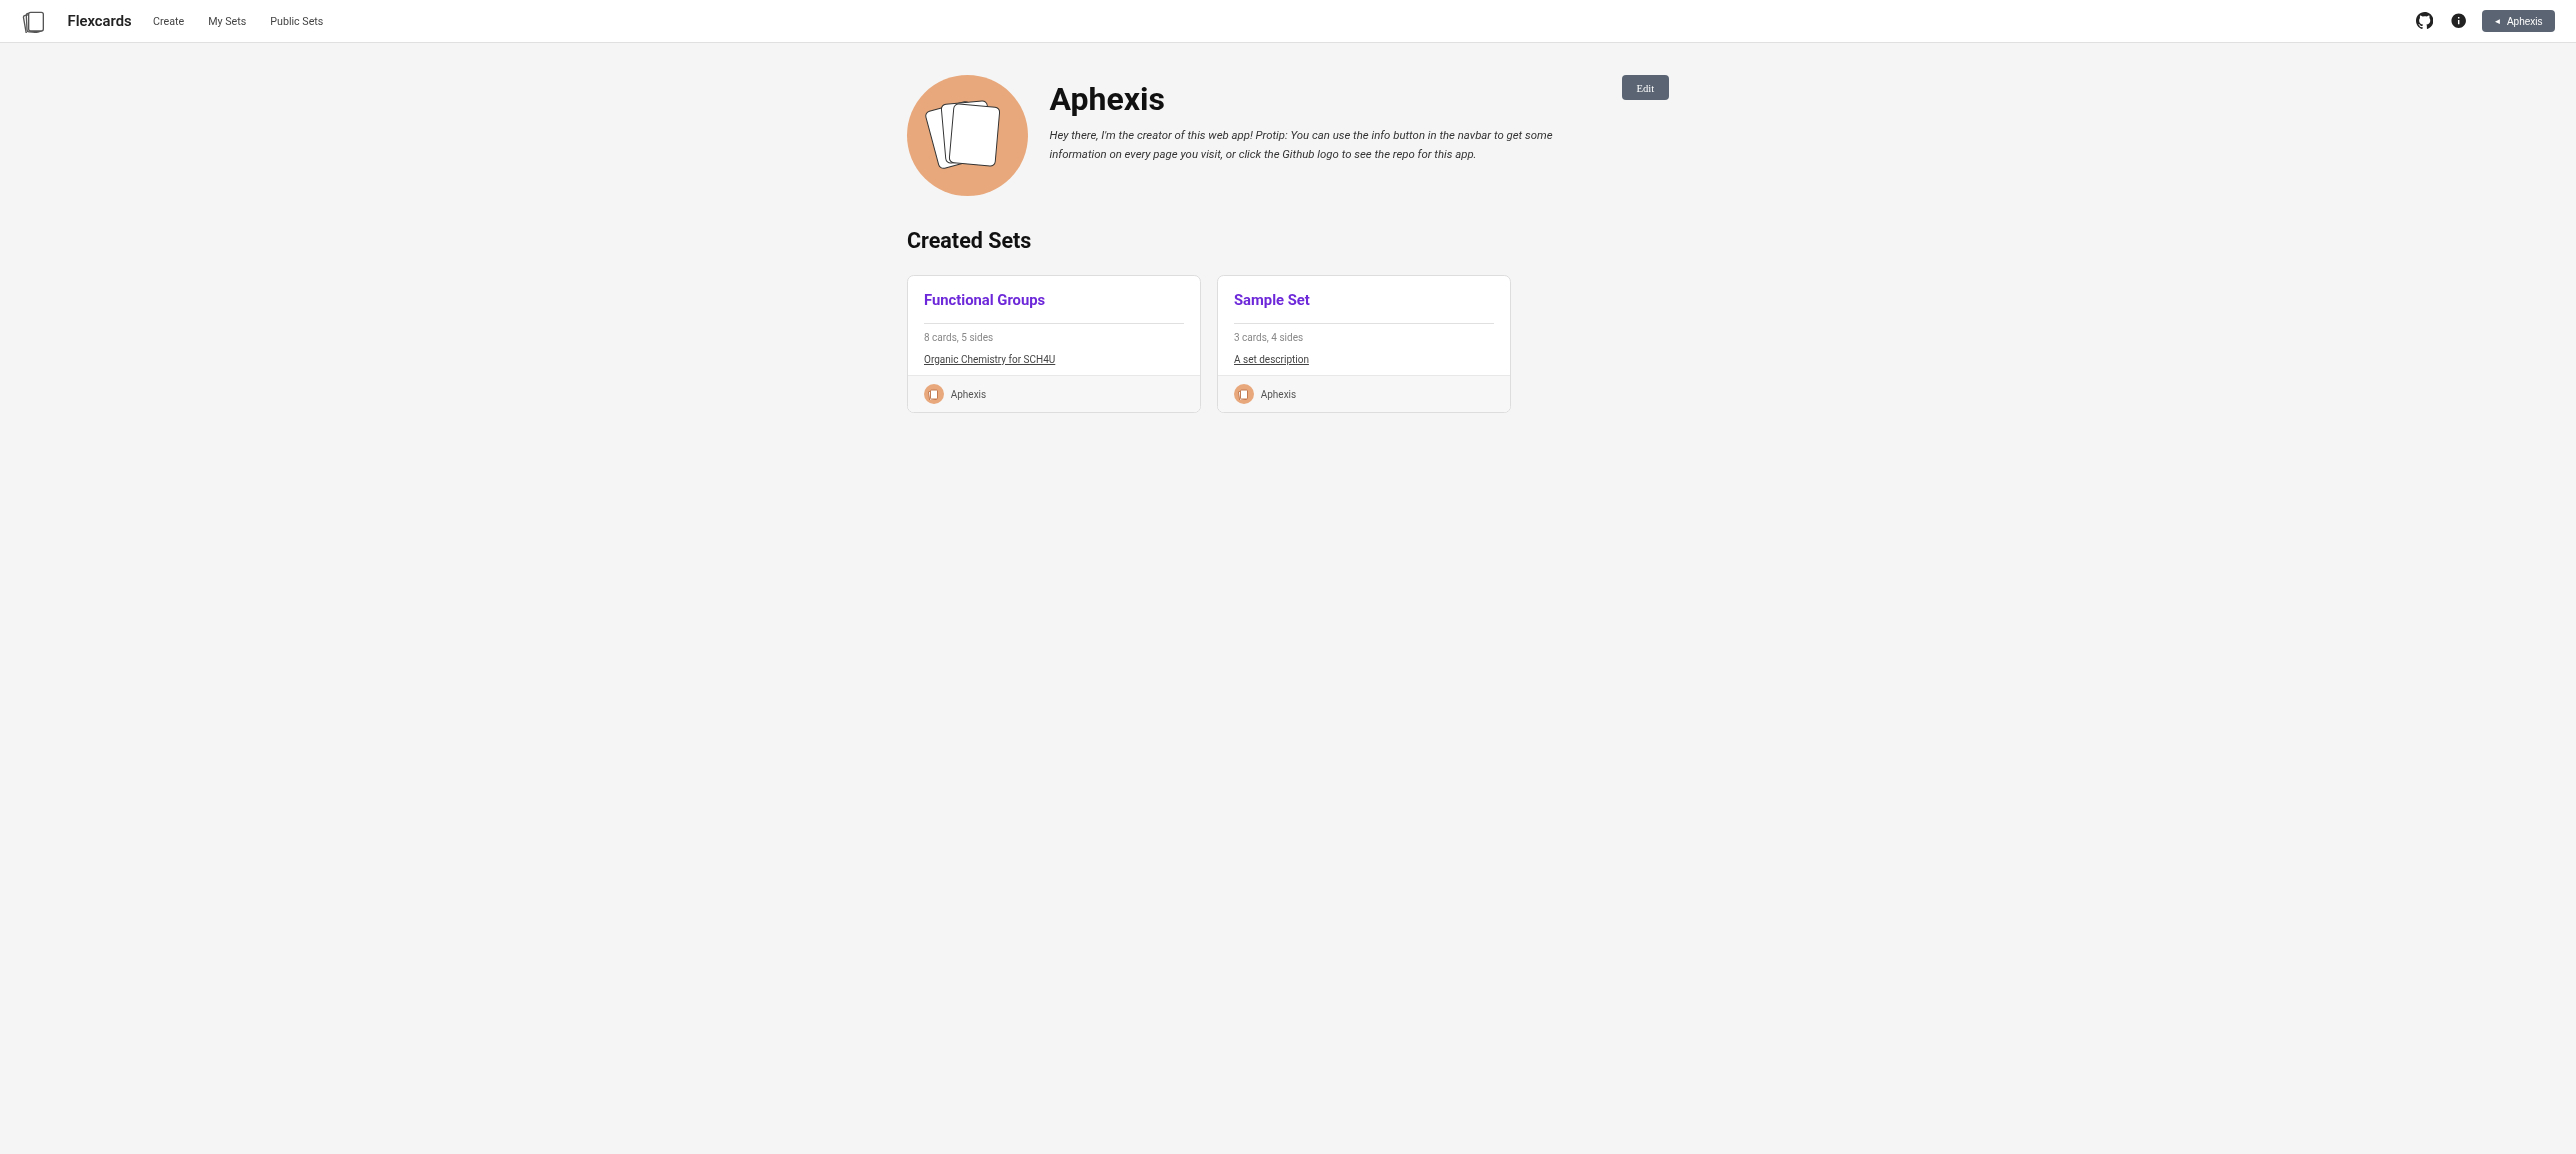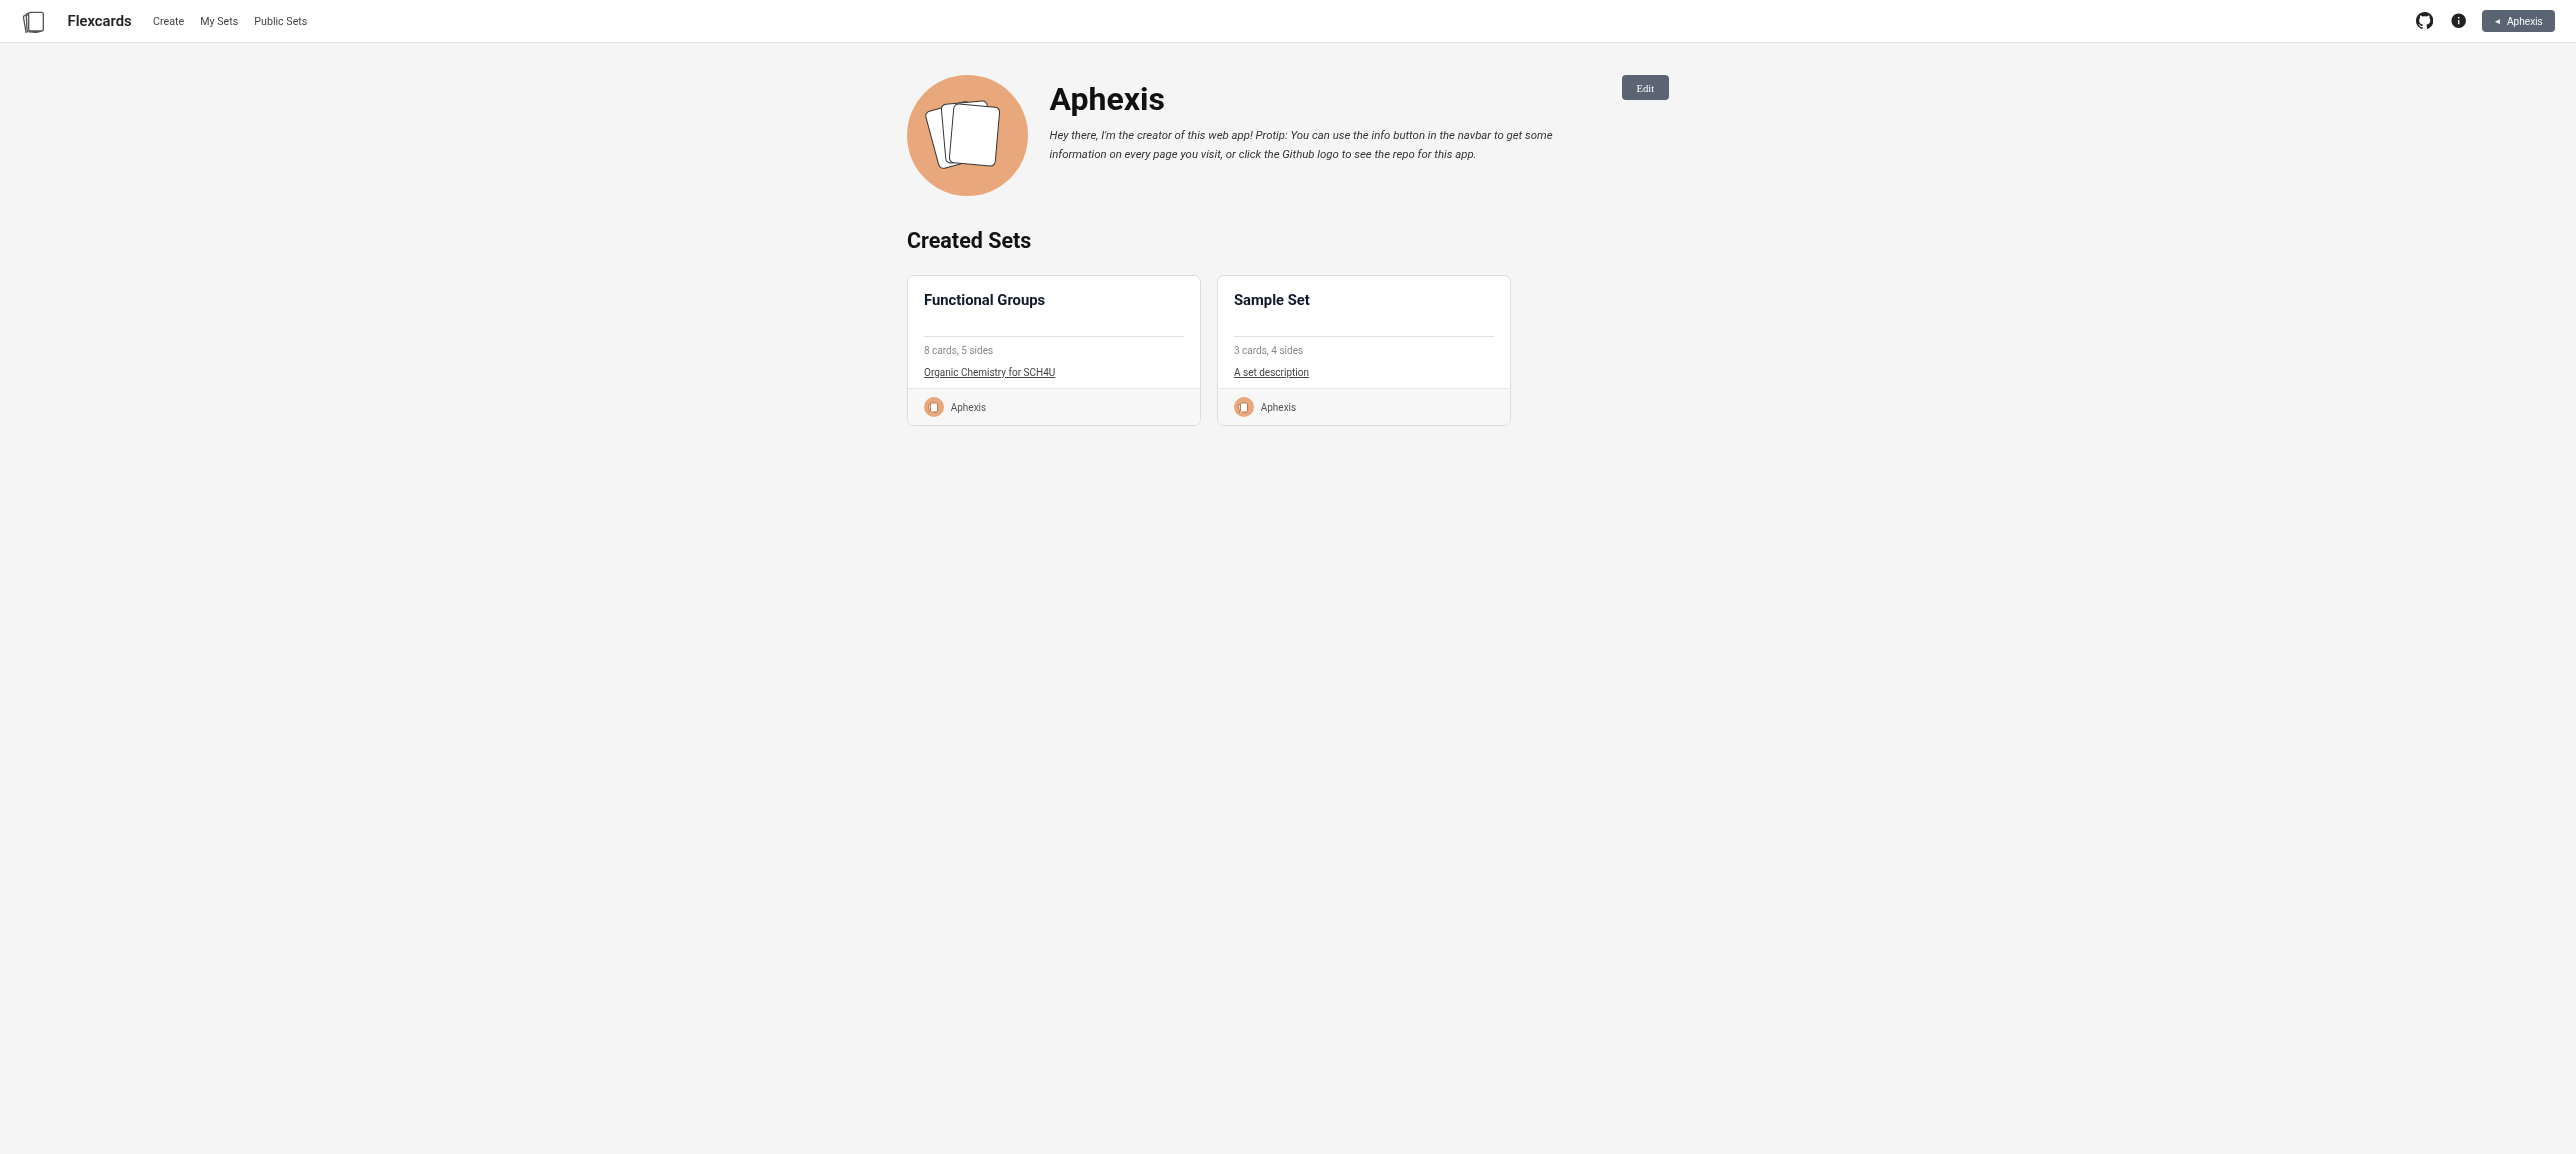--- a/index.html
+++ b/index.html
@@ -30,21 +30,21 @@
       color: #222;
       text-decoration: none;
       margin-right: 21.5px;
     }
     .brand-icon {
       width: 24px;
       height: 24px;
     }
     .navbar-links {
       display: flex;
-      gap: 16px;
+      gap: 24px;
       flex: 1;
     }
     .navbar-link {
       font-size: 10.7px;
       color: #444;
       text-decoration: none;
       cursor: pointer;
     }
     .navbar-right {
       display: flex;
@@ -185,22 +185,22 @@
       overflow: hidden;
       cursor: pointer;
       transition: box-shadow 0.2s;
     }
     .set-card-body {
       padding: 14.8px 16px 10.7px;
     }
     .set-card-title {
       font-size: 14.8px;
       font-weight: 700;
-      color: #0f172a;
-      margin-bottom: 27px;
+      color: #6d28d9;
+      margin-bottom: 14px;
     }
     .set-card-divider {
       border: none;
       border-top: 0.7px solid #e0e0e0;
       margin-bottom: 8px;
     }
     .set-card-meta {
       font-size: 10px;
       color: #888;
       margin-bottom: 11px;

